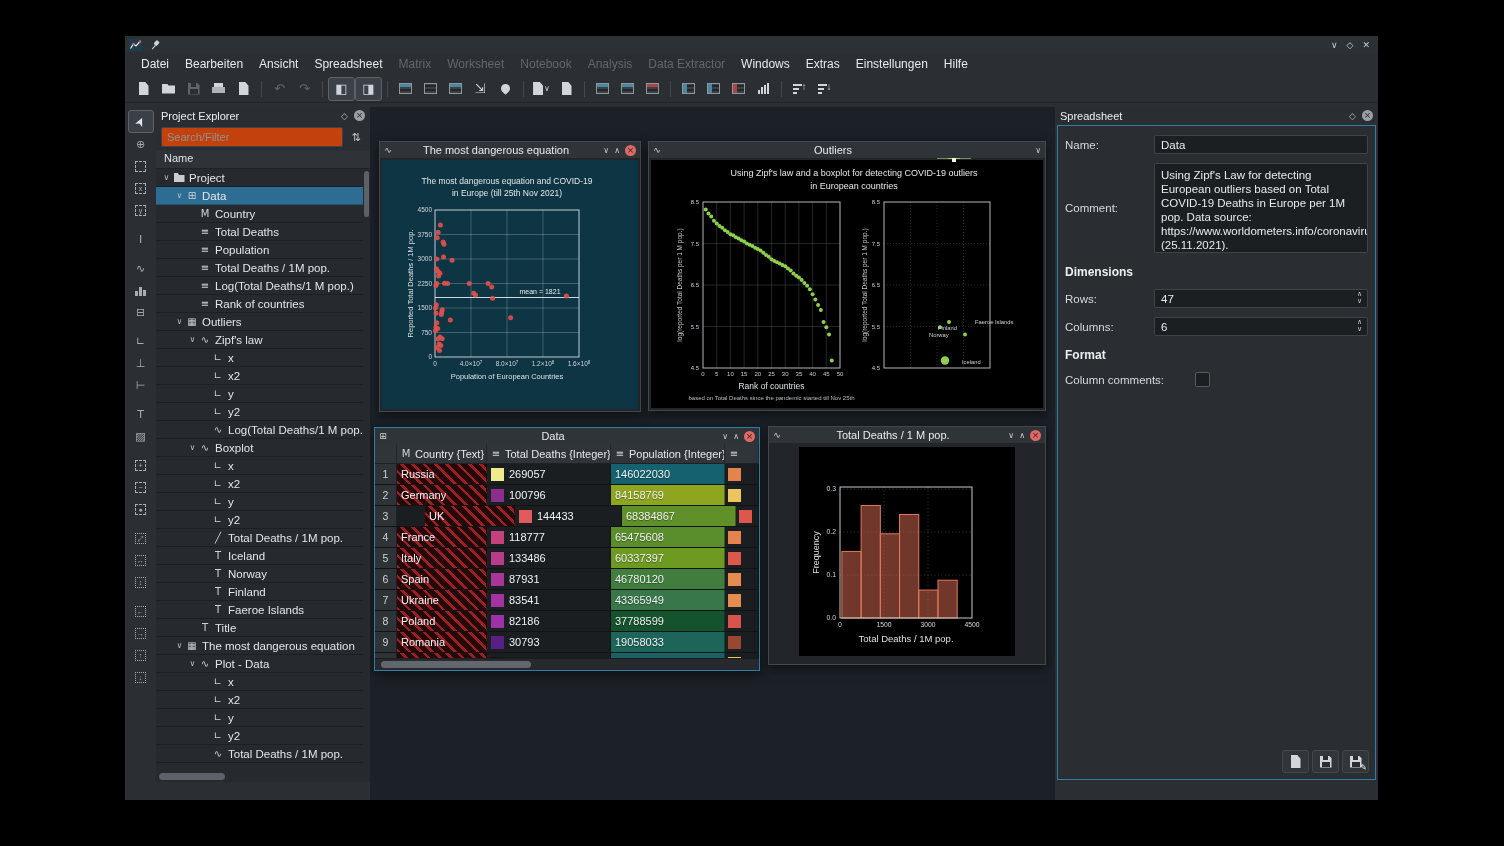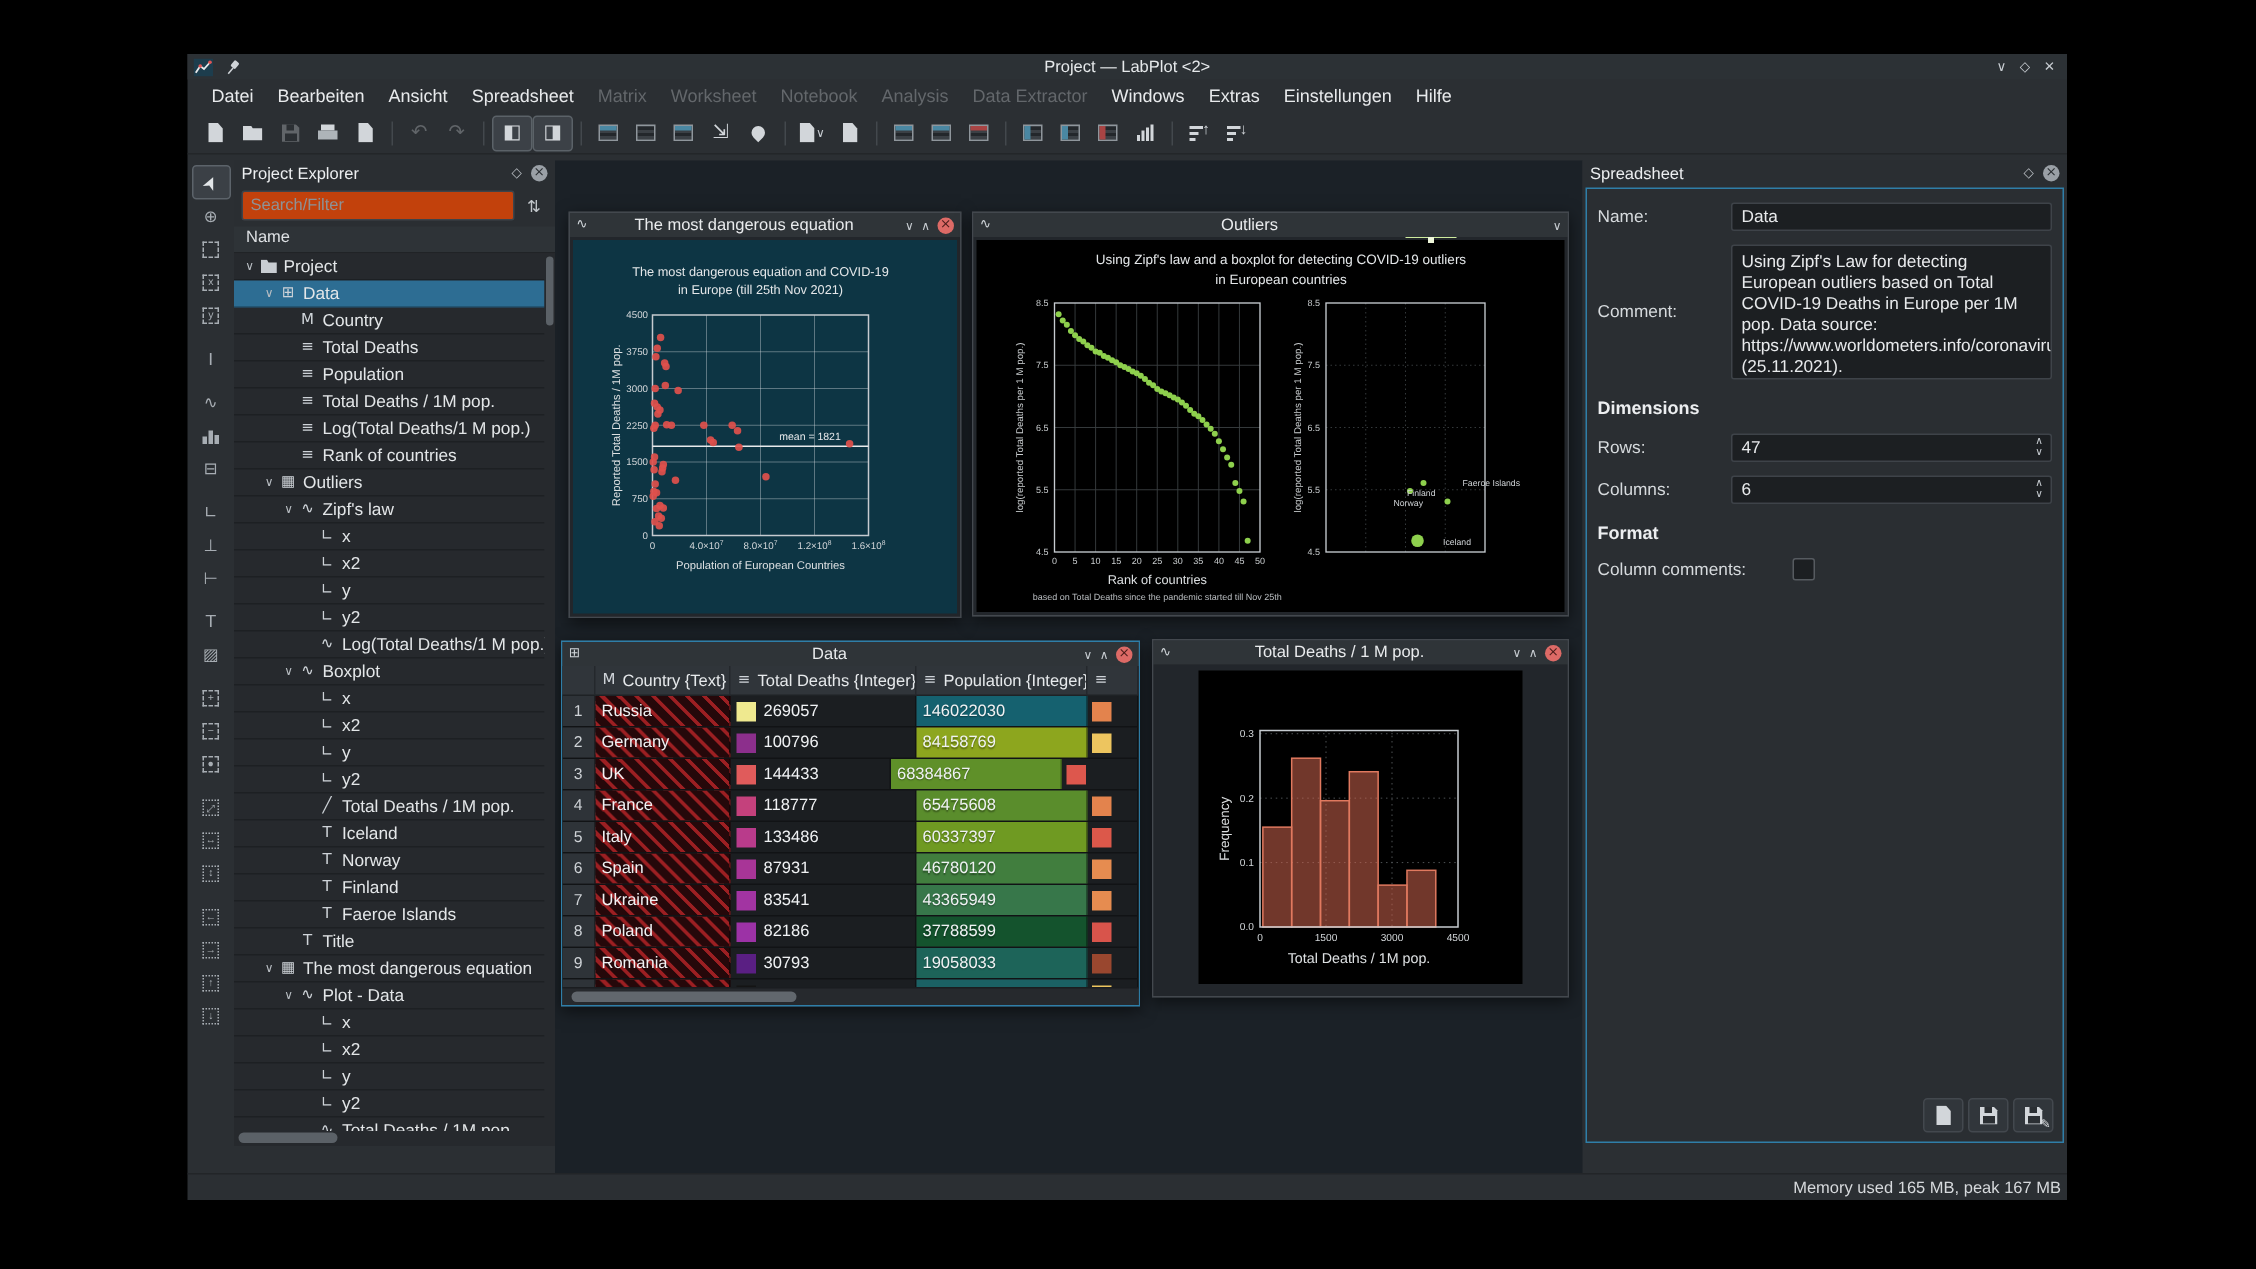--- a/index.html
+++ b/index.html
@@ -159,21 +159,20 @@
  <div class="app">
 
   <div class="titlebar">
     <svg class="appicon" viewBox="0 0 13 12">
       <rect x="0" y="0" width="13" height="12" fill="#1d3d4d"></rect>
       <polyline points="1.5,9.5 4.5,5 7,7 11.5,2" stroke="#e8eaec" stroke-width="1.2" fill="none"></polyline>
       <circle cx="4.5" cy="5" r="1.2" fill="#e05454"></circle>
           <circle cx="11" cy="2.5" r="1.2" fill="#e05454"></circle>
     </svg>
     <span class="pin"></span>
-    <span class="wtitle">Project — LabPlot &lt;2&gt;</span>
     <span class="wctrl">
       <span class="g">∨</span>
       <span class="g">◇</span>
       <span class="g">✕</span>
     </span>
   </div>
 
   <div class="menubar" id="menubar">
         <span class="mitem">Datei</span>
         <span class="mitem">Bearbeiten</span>
@@ -855,21 +854,21 @@
                       <span class="sw" style="background: rgb(140, 47, 140);"></span>
                       <span>100796</span>
                     </div>
                     <div class="dtc pop" style="width: 114px; background: rgb(141, 166, 30);">84158769</div>
                     <div class="dtc" style="width: 34px; flex: 1 1 0%;">
                       <span class="sw lone" style="background: rgb(237, 197, 95);"></span>
                     </div>
                   </div>
                   <div class="dtr">
                     <div class="dtc num" style="width: 22px;">3</div>
-                    <div class="dtc country" style="width: 90px;">UK</div>
+                    <div class="dtc country" style="width: 90px; margin-left: 28px;">UK</div>
                     <div class="dtc" style="width: 107px;">
                       <span class="sw" style="background: rgb(224, 91, 91);"></span>
                       <span>144433</span>
                     </div>
                     <div class="dtc pop" style="width: 114px; background: rgb(95, 144, 41);">68384867</div>
                     <div class="dtc" style="width: 34px; flex: 1 1 0%;">
                       <span class="sw lone" style="background: rgb(221, 87, 77);"></span>
                     </div>
                   </div>
                   <div class="dtr">
@@ -1059,17 +1058,14 @@
               </span>
           <span class="pfbtn">
                 <span class="cs-floppy"></span>
                 <span class="pencil g">✎</span>
               </span>
         </div>
       </div>
     </div>
   </div>
 
-  <div class="statusbar">
-    <span>Memory used 165 MB, peak 167 MB</span>
-  </div>
  </div>
 </div>
 
 </body></html>

